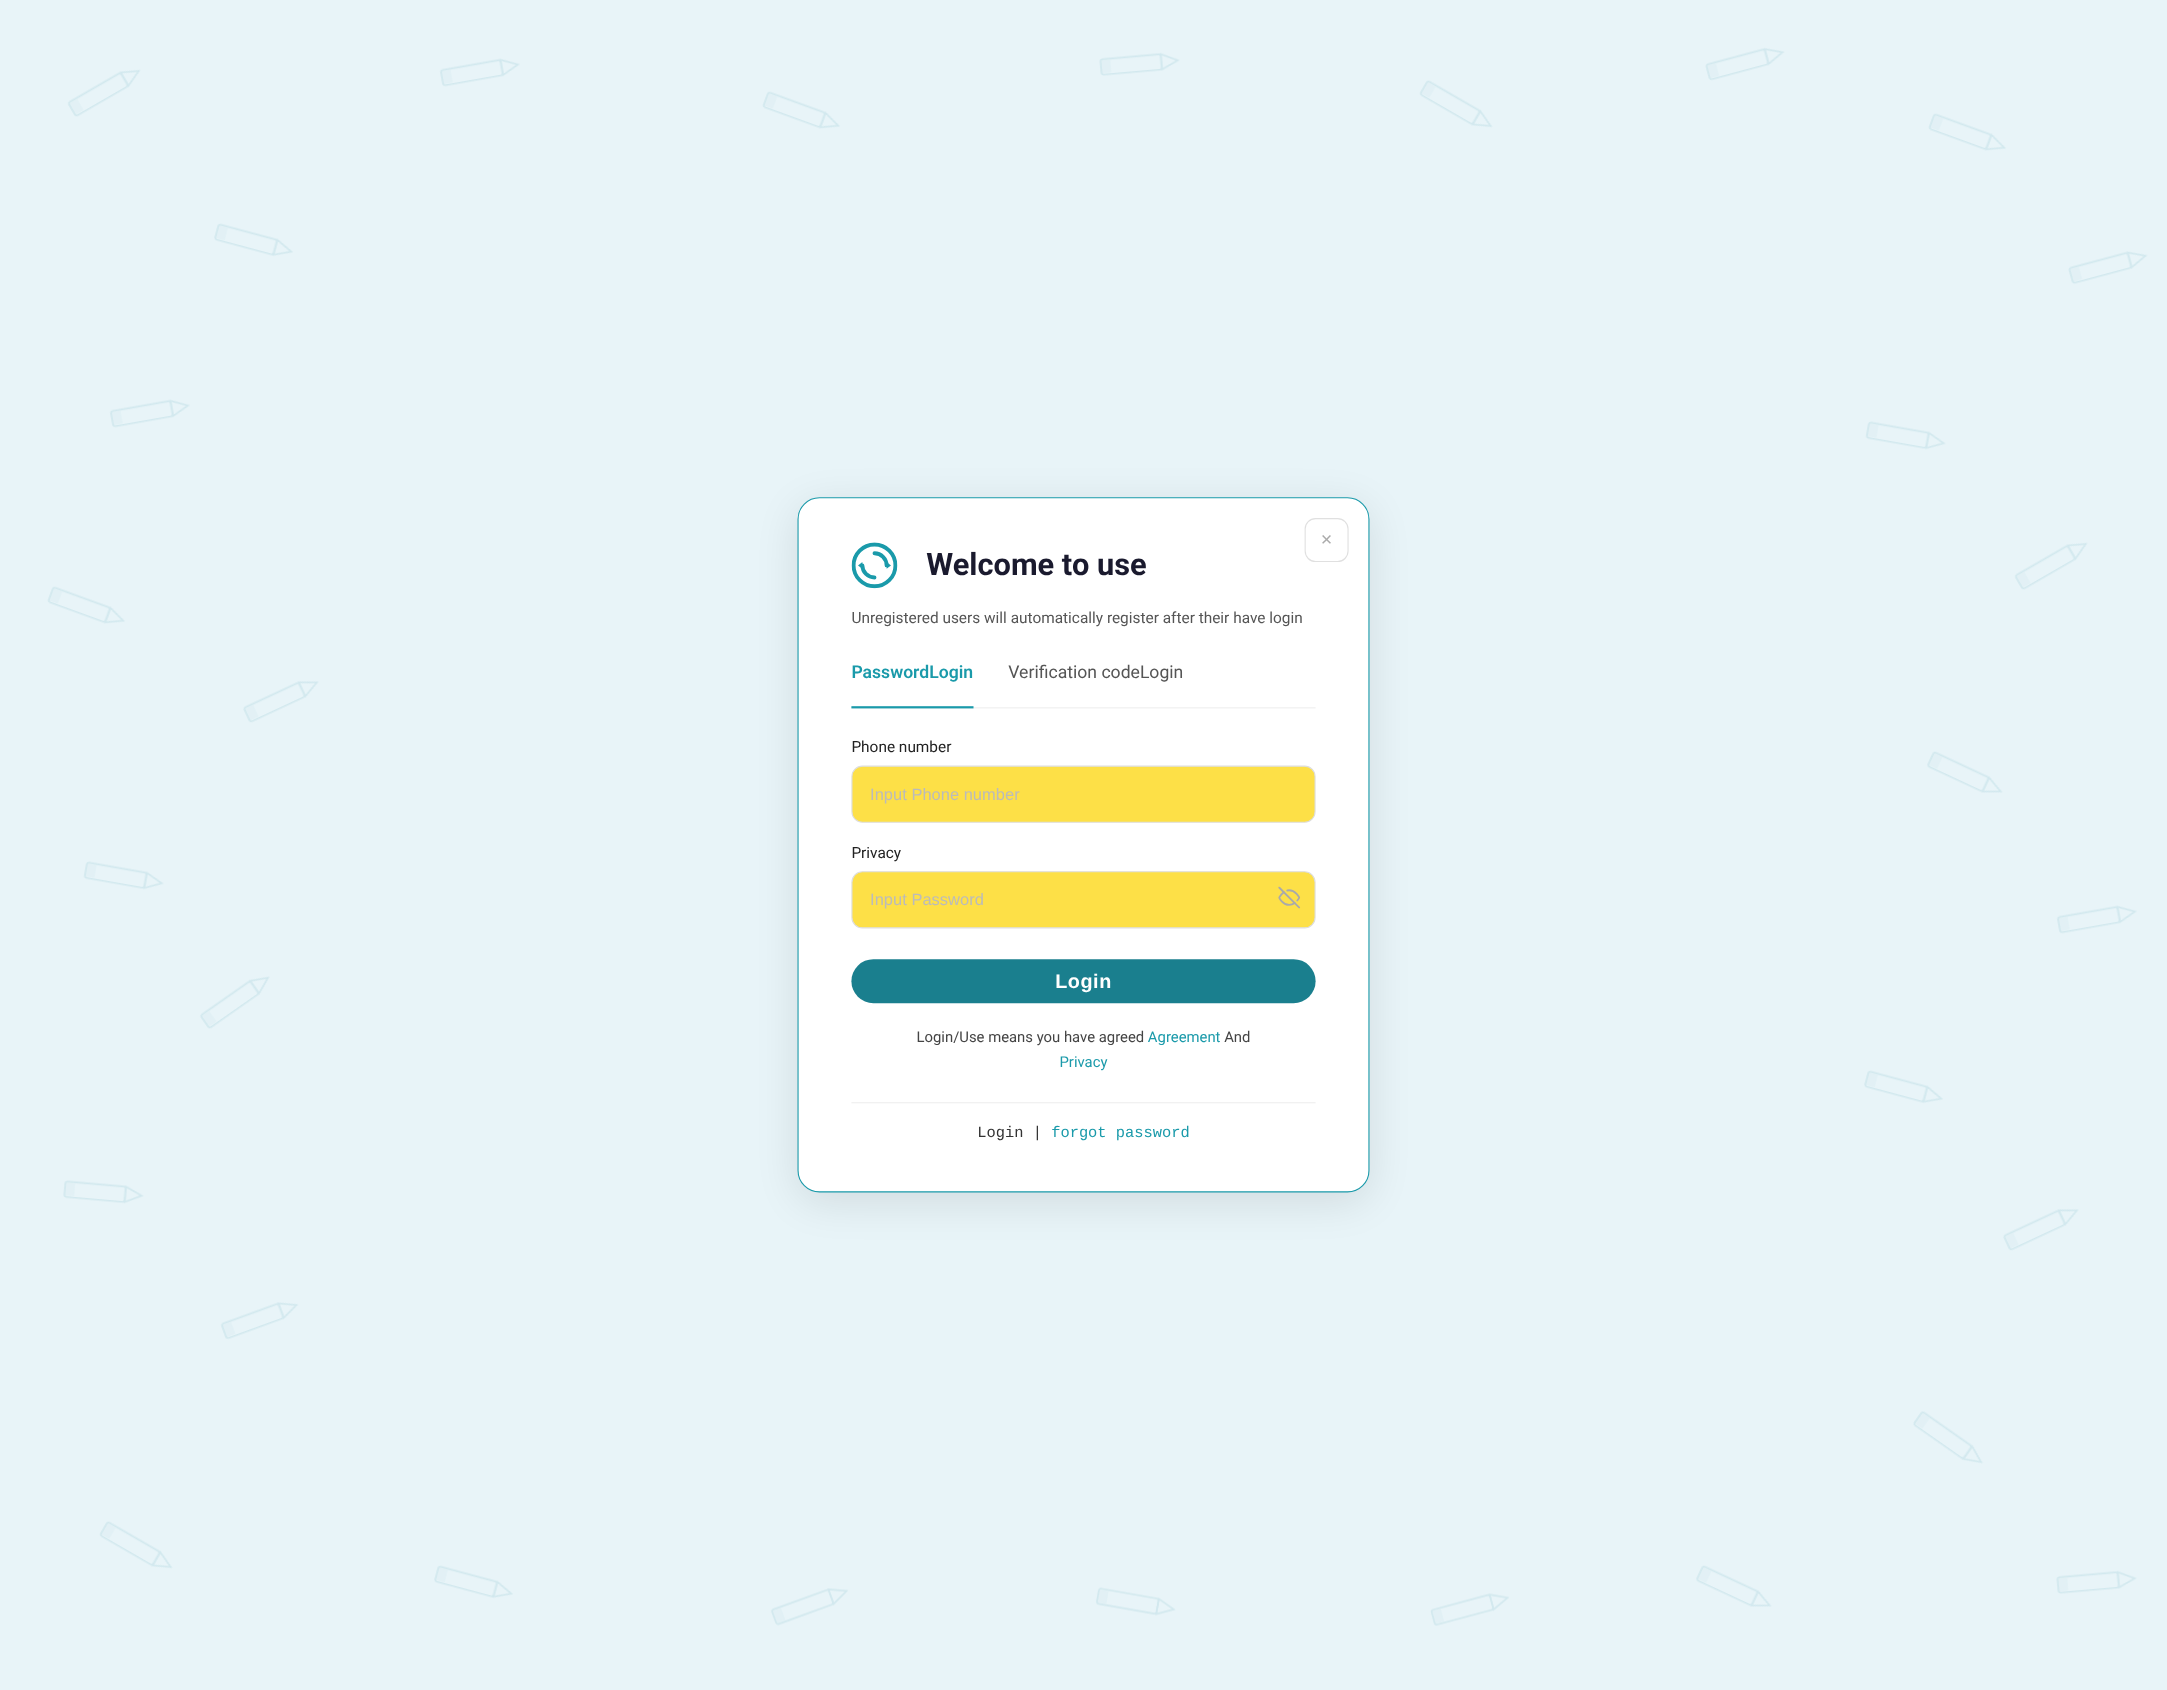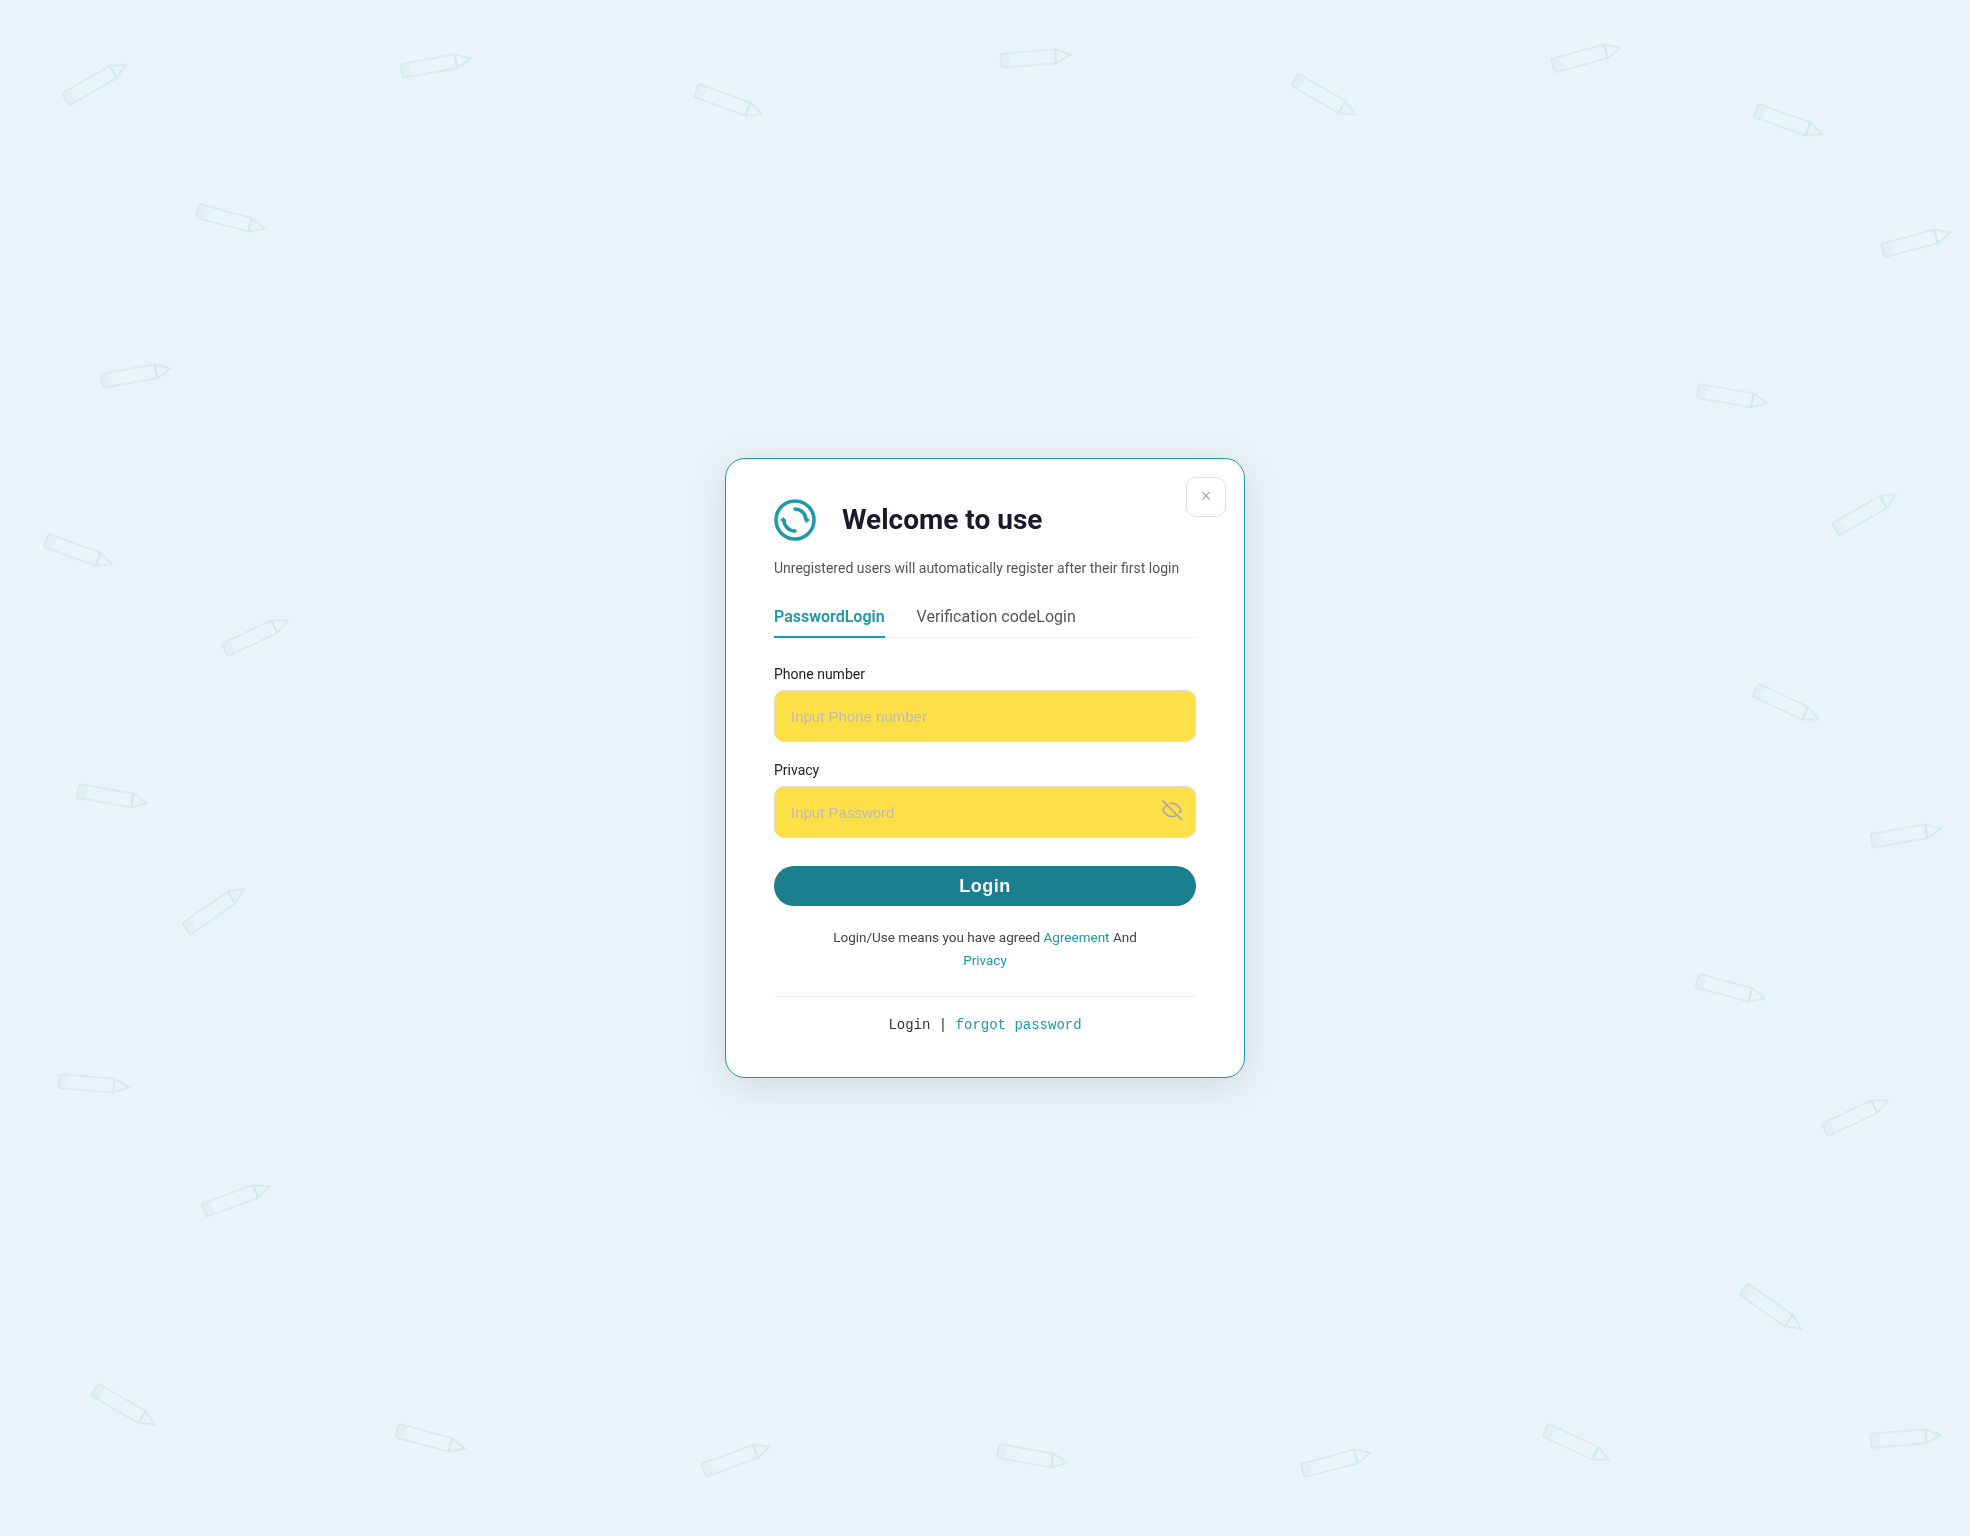--- a/index.html
+++ b/index.html
@@ -81,21 +81,21 @@
     }
 
     .tabs {
       display: flex;
       gap: 32px;
       margin-bottom: 28px;
       border-bottom: 1px solid #eee;
     }
 
     .tab {
-      padding-bottom: 10px;
+      padding-bottom: 22px;
       font-size: 16px;
       cursor: pointer;
       color: #555;
       border-bottom: 2px solid transparent;
       margin-bottom: -1px;
     }
 
     .tab.active {
       color: #1a9aaa;
       border-bottom: 2.5px solid #1a9aaa;
@@ -377,21 +377,21 @@
         <circle cx="21" cy="21" r="19" fill="none" stroke="#1a9aaa" stroke-width="3.5"></circle>
         <path d="M21 10 A11 11 0 0 1 32 21" stroke="#1a9aaa" stroke-width="3.5" fill="none" stroke-linecap="round"></path>
         <path d="M21 32 A11 11 0 0 1 10 21" stroke="#1a9aaa" stroke-width="3.5" fill="none" stroke-linecap="round"></path>
         <polygon points="32,18 36,21 32,24" fill="#1a9aaa"></polygon>
         <polygon points="10,18 6,21 10,24" fill="#1a9aaa"></polygon>
       </svg>
       <h1 class="modal-title">Welcome to use</h1>
     </div>
 
     
-    <p class="modal-subtitle">Unregistered users will automatically register after their first login</p>
+    <p class="modal-subtitle">Unregistered users will automatically register after their have login</p>
 
     
     <div class="tabs">
       <div class="tab active">PasswordLogin</div>
       <div class="tab">Verification codeLogin</div>
     </div>
 
     
     <div class="form-group">
       <label class="form-label">Phone number</label>

